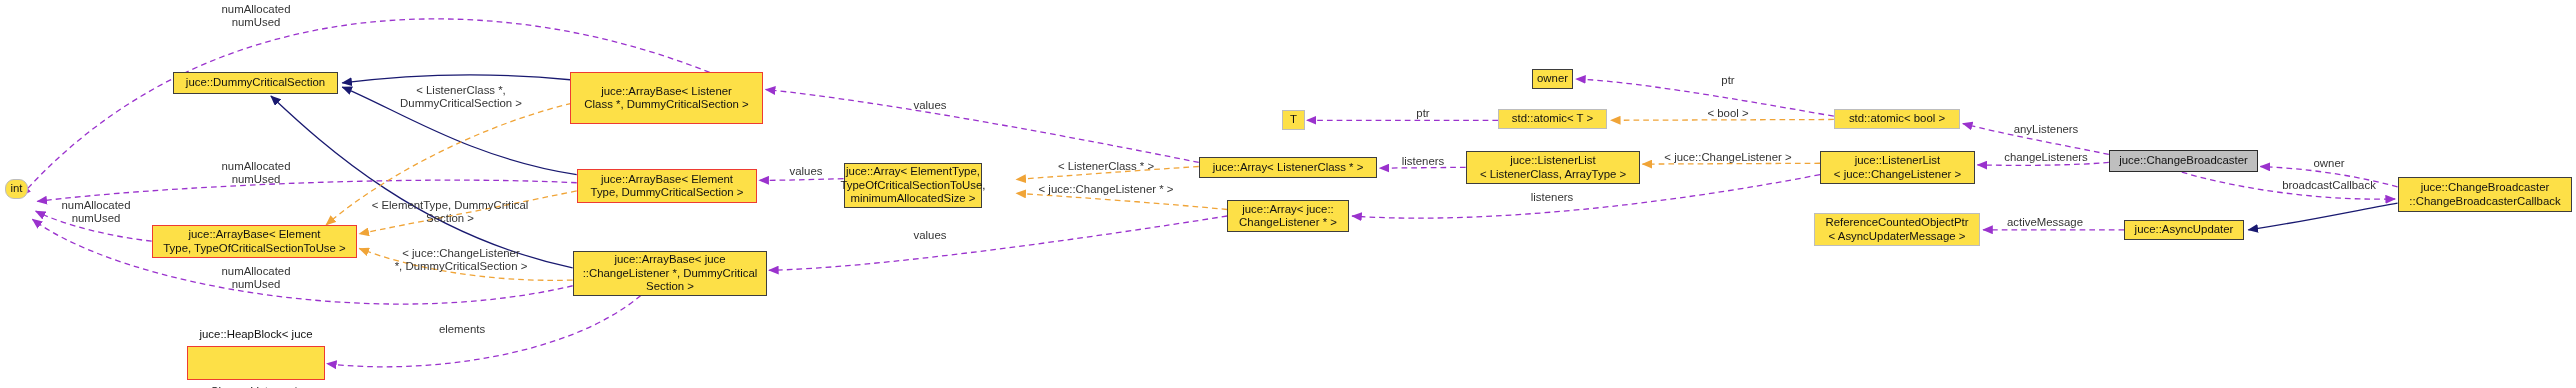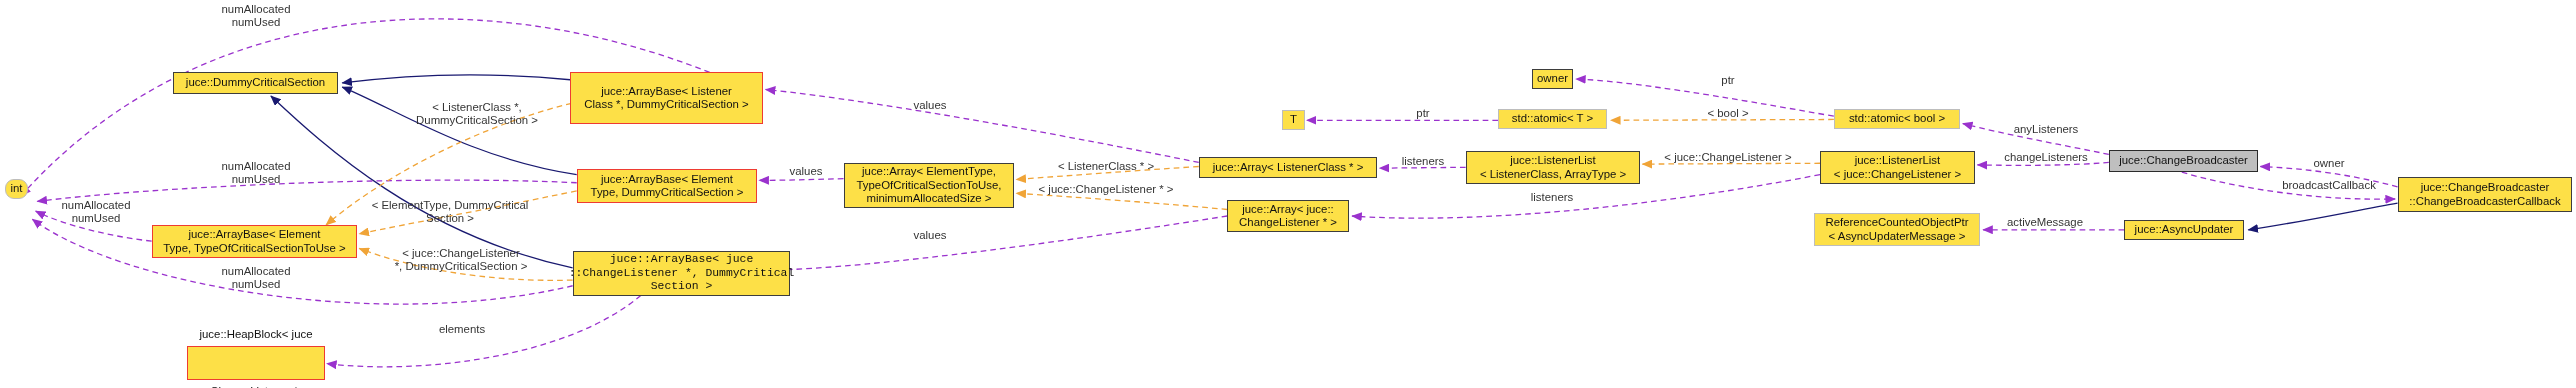--- a/index.html
+++ b/index.html
@@ -75,30 +75,30 @@
         <div>Class *, DummyCriticalSection &gt;</div>
       </div>
       <div class="node template" style="left: 577px; top: 169px; width: 180px; height: 34px;">
         <div>juce::ArrayBase&lt; Element</div>
         <div>Type, DummyCriticalSection &gt;</div>
       </div>
       <div class="node template" style="left: 152px; top: 225px; width: 205px; height: 33px;">
         <div>juce::ArrayBase&lt; Element</div>
         <div>Type, TypeOfCriticalSectionToUse &gt;</div>
       </div>
-      <div class="node normal" style="left: 573px; top: 251px; width: 217px; height: 45px; font-family: Liberation Mono, monospace;">
+      <div class="node normal" style="left: 573px; top: 251px; width: 194px; height: 45px;">
         <div>juce::ArrayBase&lt; juce</div>
         <div>::ChangeListener *, DummyCritical</div>
         <div>Section &gt;</div>
       </div>
       <div class="node template" style="left: 187px; top: 346px; width: 138px; height: 34px; gap: 44px;">
         <div>juce::HeapBlock&lt; juce</div>
         <div>::ChangeListener * &gt;</div>
       </div>
-      <div class="node normal" style="left: 844px; top: 163px; width: 170px; height: 45px; text-align: center;">
+      <div class="node normal" style="left: 844px; top: 163px; width: 138px; height: 45px; text-align: center;">
         <div>juce::Array&lt; ElementType,</div>
         <div>TypeOfCriticalSectionToUse,</div>
         <div>minimumAllocatedSize &gt;</div>
       </div>
       <div class="node normal" style="left: 1199px; top: 157px; width: 178px; height: 21px;">
         <div>juce::Array&lt; ListenerClass * &gt;</div>
       </div>
       <div class="node normal" style="left: 1227px; top: 200px; width: 122px; height: 32px;">
         <div>juce::Array&lt; juce::</div>
         <div>ChangeListener * &gt;</div>
@@ -187,21 +187,21 @@
       </div>
       <div class="edge-label" style="left: 2329px; top: 163px;">
         <div>owner</div>
       </div>
       <div class="edge-label" style="left: 2329px; top: 185px;">
         <div>broadcastCallback</div>
       </div>
       <div class="edge-label" style="left: 2045px; top: 222px;">
         <div>activeMessage</div>
       </div>
-      <div class="edge-label" style="left: 461px; top: 114px; margin-left: 16px;">
+      <div class="edge-label" style="left: 461px; top: 97px;">
         <div>&lt; ListenerClass *,</div>
         <div>DummyCriticalSection &gt;</div>
       </div>
       <div class="edge-label" style="left: 450px; top: 212px;">
         <div>&lt; ElementType, DummyCritical</div>
         <div>Section &gt;</div>
       </div>
       <div class="edge-label" style="left: 461px; top: 260px;">
         <div>&lt; juce::ChangeListener</div>
         <div>*, DummyCriticalSection &gt;</div>

